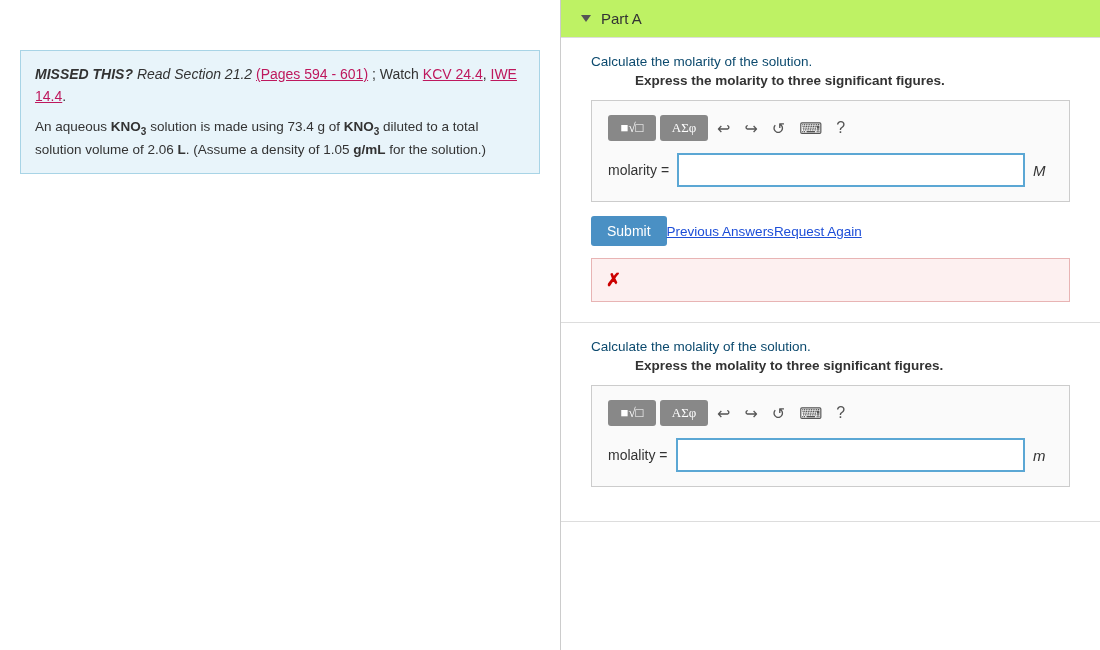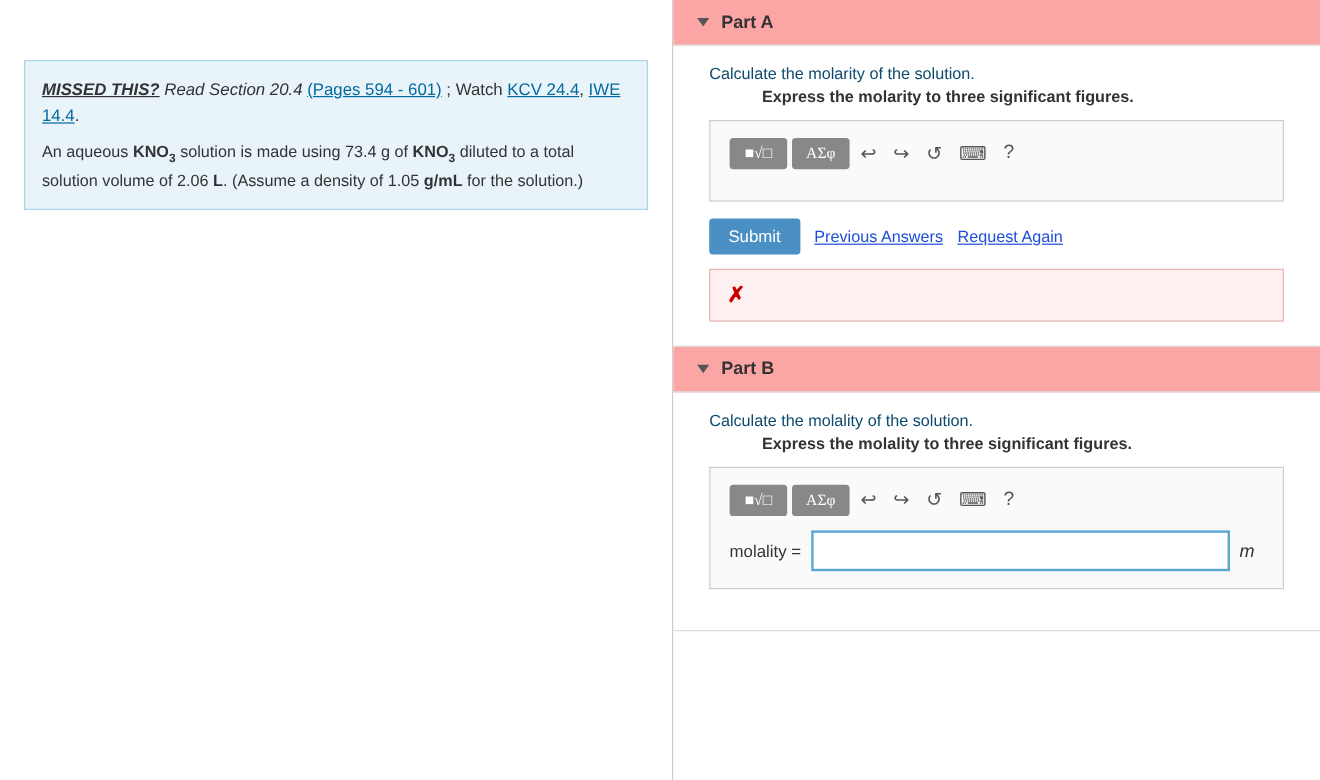--- a/index.html
+++ b/index.html
@@ -25,25 +25,24 @@
       border: 1px solid #a8d4e6;
       background: #e8f4fa;
       padding: 12px 14px;
       margin-top: 30px;
       line-height: 1.6;
     }
 
     .missed-box .missed-title {
       font-weight: bold;
       font-style: italic;
-      text-decoration: underline;
     }
 
     .missed-box a {
-      color: #0369a1;
+      color: #be185d;
       text-decoration: underline;
     }
 
     .missed-box p {
       margin-top: 8px;
       font-size: 13.5px;
     }
 
     .chem-formula {
       font-weight: bold;
@@ -59,26 +58,26 @@
       border-left: 1px solid #ccc;
       overflow-y: auto;
       background: #fff;
     }
 
     .part-section {
       border-bottom: 1px solid #ddd;
     }
 
     .part-header {
-      background: #fca5a5;
+      background: #bef264;
       padding: 10px 20px;
       display: flex;
       align-items: center;
       gap: 10px;
-      font-weight: bold;
+      font-weight: normal;
       font-size: 15px;
       border-bottom: 1px solid #ddd;
     }
 
     .chevron-down {
       width: 0;
       height: 0;
       border-left: 5px solid transparent;
       border-right: 5px solid transparent;
       border-top: 7px solid #555;
@@ -166,21 +165,20 @@
     .unit-label {
       font-style: italic;
       font-size: 15px;
       color: #333;
       min-width: 20px;
     }
 
     .action-row {
       display: flex;
       align-items: center;
-      gap: 12px;
       margin-bottom: 12px;
     }
 
     .submit-btn {
       background: #4a90c4;
       color: #fff;
       border: none;
       padding: 7px 16px;
       font-size: 14px;
       cursor: pointer;
@@ -214,21 +212,21 @@
       font-weight: bold;
     }
   </style>
 </head>
 <body>
 
 <div class="left-panel">
   <div class="missed-box">
     <div>
       <span class="missed-title">MISSED THIS?</span>
-      <span> <em>Read Section 20.4</em>
+      <span> <em>Read Section 21.2</em>
       <a href="#">(Pages 594 - 601)</a>
       ; <span>Watch</span>
       <a href="#">KCV 24.4</a>,
       <a href="#">IWE 14.4</a>.</span>
     </div>
     <p>
       An aqueous <span class="chem-formula">KNO<sub>3</sub></span>
       solution is made using 73.4 g of <span class="chem-formula">KNO<sub>3</sub></span>
       diluted to a total solution volume of 2.06 <span class="chem-formula">L</span>.
       (Assume a density of 1.05 <span class="chem-formula">g/mL</span> for the solution.)
@@ -250,39 +248,40 @@
       <div class="answer-box">
         <div class="toolbar">
           <button class="toolbar-btn wide">■√□</button>
           <button class="toolbar-btn wide">ΑΣφ</button>
           <button class="toolbar-icon-btn">↩</button>
           <button class="toolbar-icon-btn">↪</button>
           <button class="toolbar-icon-btn">↺</button>
           <button class="toolbar-icon-btn">⌨</button>
           <button class="toolbar-icon-btn">?</button>
         </div>
+        <div class="input-row">
+          <label>molarity =</label>
+          <input type="text" class="answer-input" value="" style="">
+          <span class="unit-label">M</span>
+        </div>
       </div>
 
       <div class="action-row">
         <button class="submit-btn">Submit</button>
         <button class="link-btn">Previous Answers</button>
         <button class="link-btn">Request Again</button>
       </div>
 
       <div class="error-box">
         <span class="error-x">✗</span>
       </div>
     </div>
   </div>
 
   <div class="part-section">
-    <div class="part-header">
-      <span class="chevron-down"></span>
-      <span>Part B</span>
-    </div>
     <div class="part-content">
       <p class="instruction">Calculate the molality of the solution.</p>
       <p class="instruction-bold">Express the molality to three significant figures.</p>
 
       <div class="answer-box">
         <div class="toolbar">
           <button class="toolbar-btn wide">■√□</button>
           <button class="toolbar-btn wide">ΑΣφ</button>
           <button class="toolbar-icon-btn">↩</button>
           <button class="toolbar-icon-btn">↪</button>

